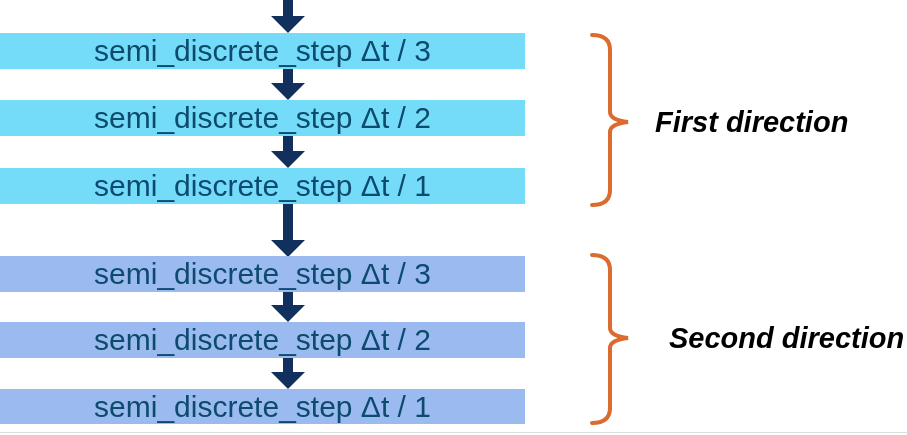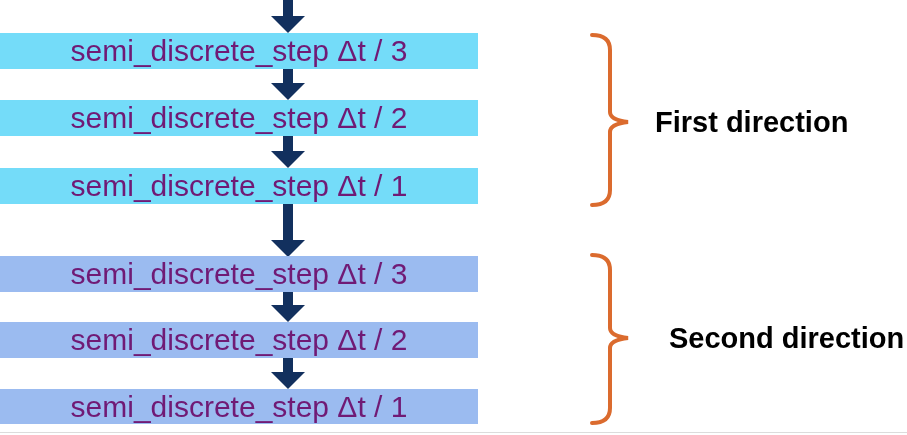--- a/index.html
+++ b/index.html
@@ -11,27 +11,27 @@
   .canvas {
     position: relative;
     width: 907px;
     height: 435px;
     background: #ffffff;
     overflow: hidden;
   }
   .bar {
     position: absolute;
     left: 0;
-    width: 478px;
+    width: 525px;
     height: 36px;
     display: flex;
     align-items: center;
     justify-content: center;
     font-size: 30px;
-    color: #701a75;
+    color: #0c4a6e;
     letter-spacing: 0;
     white-space: nowrap;
   }
   .bar.first  { background: #74dcf9; }
   .bar.second { background: #9bbbf0; }
   .bar1 { top: 33px; }
   .bar2 { top: 100px; }
   .bar3 { top: 168px; }
   .bar4 { top: 256px; }
   .bar5 { top: 322px; }
@@ -54,20 +54,21 @@
   }
   .brace1 { top: 30px; }
   .brace2 { top: 250px; }
   .group-label {
     position: absolute;
     font-size: 29px;
     font-weight: bold;
     color: #000000;
     line-height: 36px;
     white-space: nowrap;
+    font-style: italic;
   }
   .label1 { left: 655px; top: 104px; }
   .label2 { left: 650px; top: 320px; margin-left: 19px; }
   .bottom-rule {
     position: absolute;
     left: 0;
     top: 432px;
     width: 907px;
     height: 1px;
     background: #dcdcdc;

